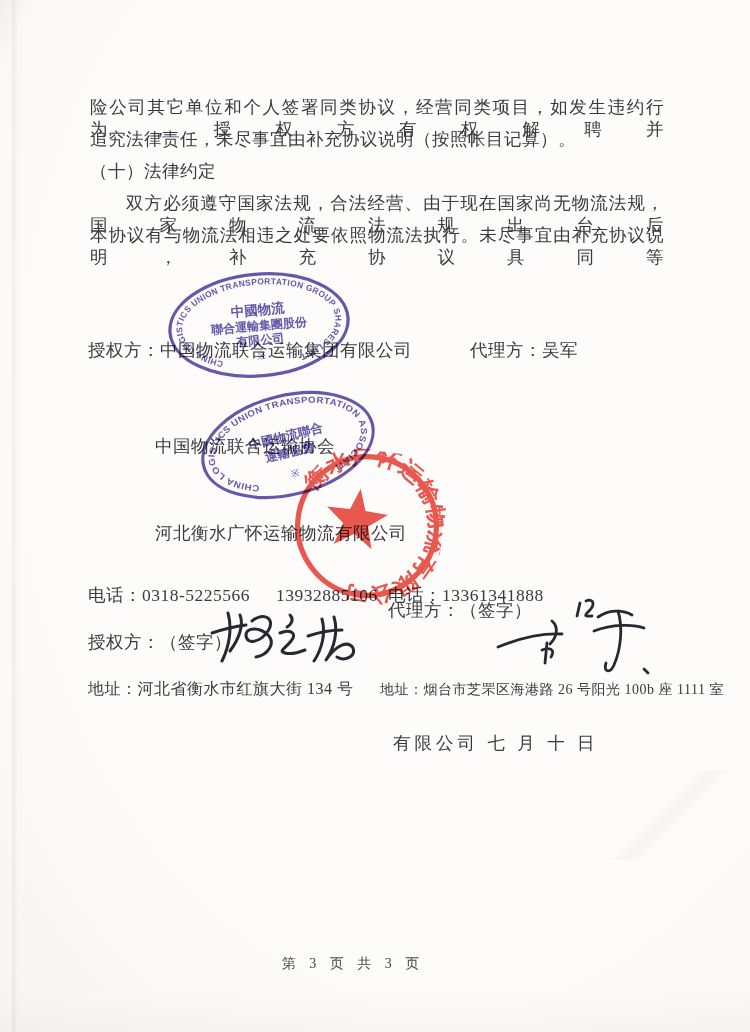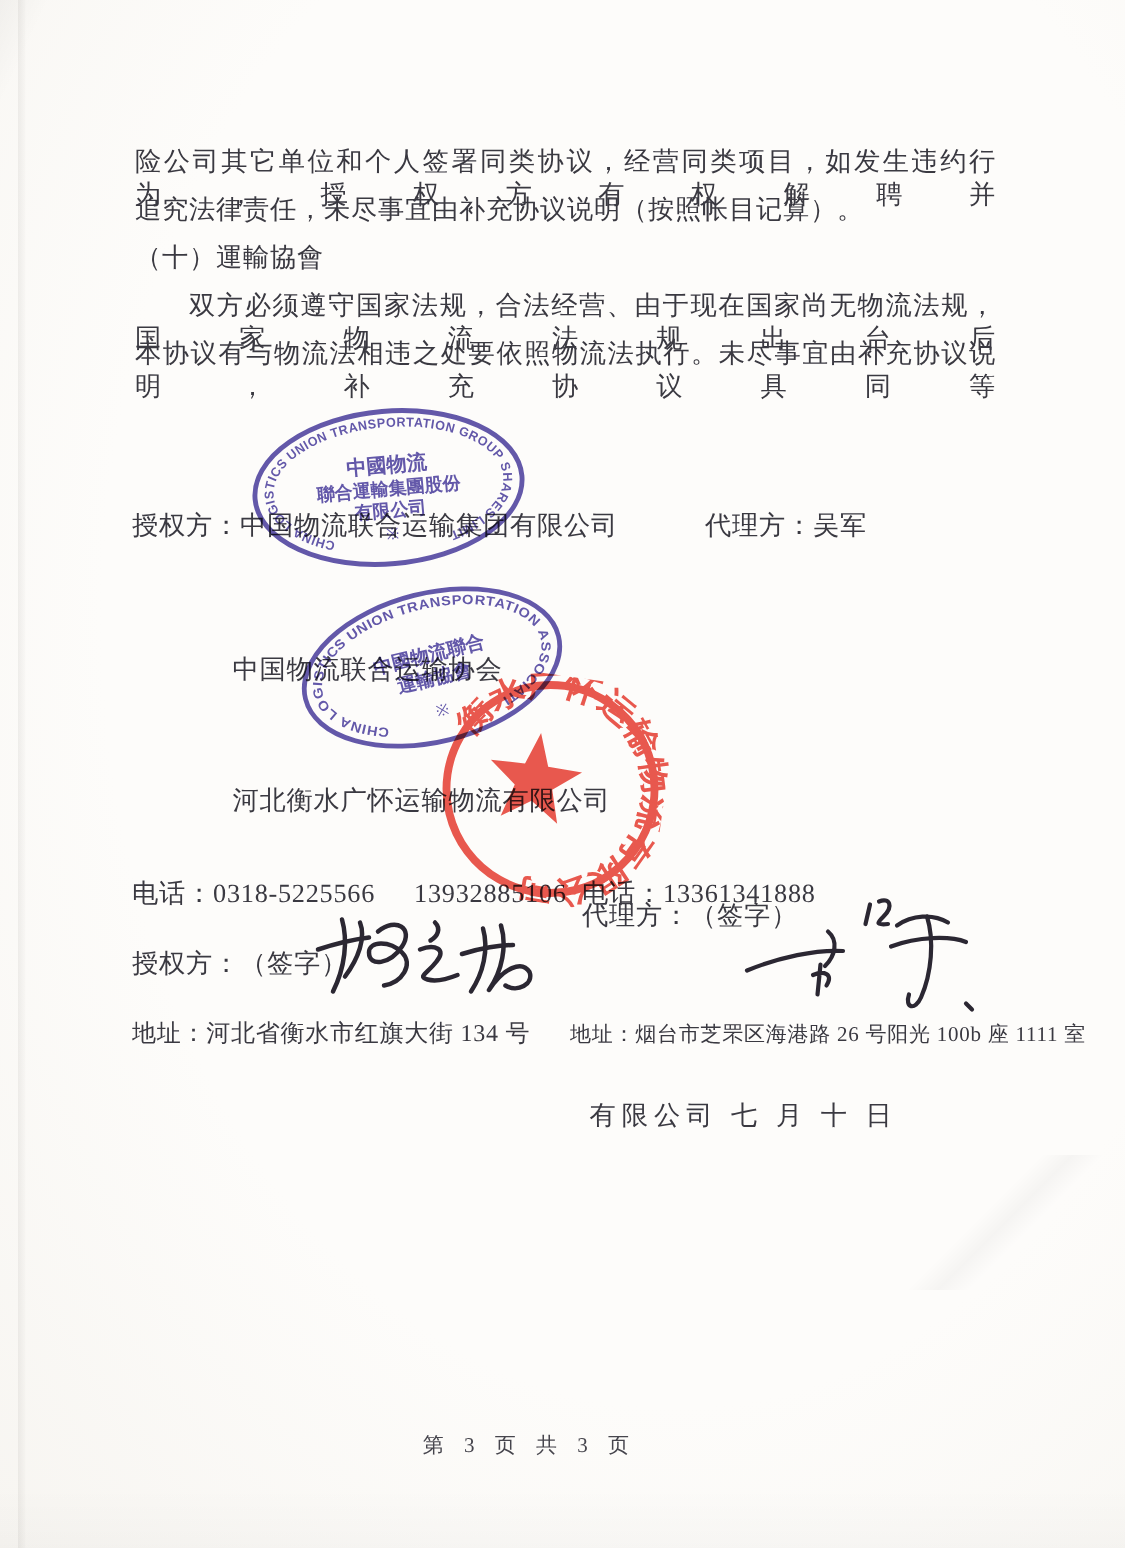--- a/index.html
+++ b/index.html
@@ -44,21 +44,21 @@
 </style>
 </head>
 <body>
 
 <div class="page">
   <div class="page-fold"></div>
   <div class="crease"></div>
 
   <div class="bline justify" style="top:96px">险公司其它单位和个人签署同类协议，经营同类项目，如发生违约行为，授权方有权解聘并</div>
   <div class="bline" style="top:128px">追究法律责任，未尽事宜由补充协议说明（按照帐目记算）。</div>
-  <div class="bline" style="top:160px">（十）運輸協會</div>
+  <div class="bline" style="top:160px">（十）法律约定</div>
   <div class="bline justify indent" style="top:192px">双方必须遵守国家法规，合法经营、由于现在国家尚无物流法规，国家物流法规出台后</div>
   <div class="bline justify" style="top:224px">本协议有与物流法相违之处要依照物流法执行。未尽事宜由补充协议说明，补充协议具同等</div>
 
   <div class="row" style="left:88px;top:338px">
     <span>授权方：</span><span>中国物流联合运输集团有限公司</span>
   </div>
   <div class="row" style="left:470px;top:338px">
     <span>代理方：</span><span>吴军</span>
   </div>
 

